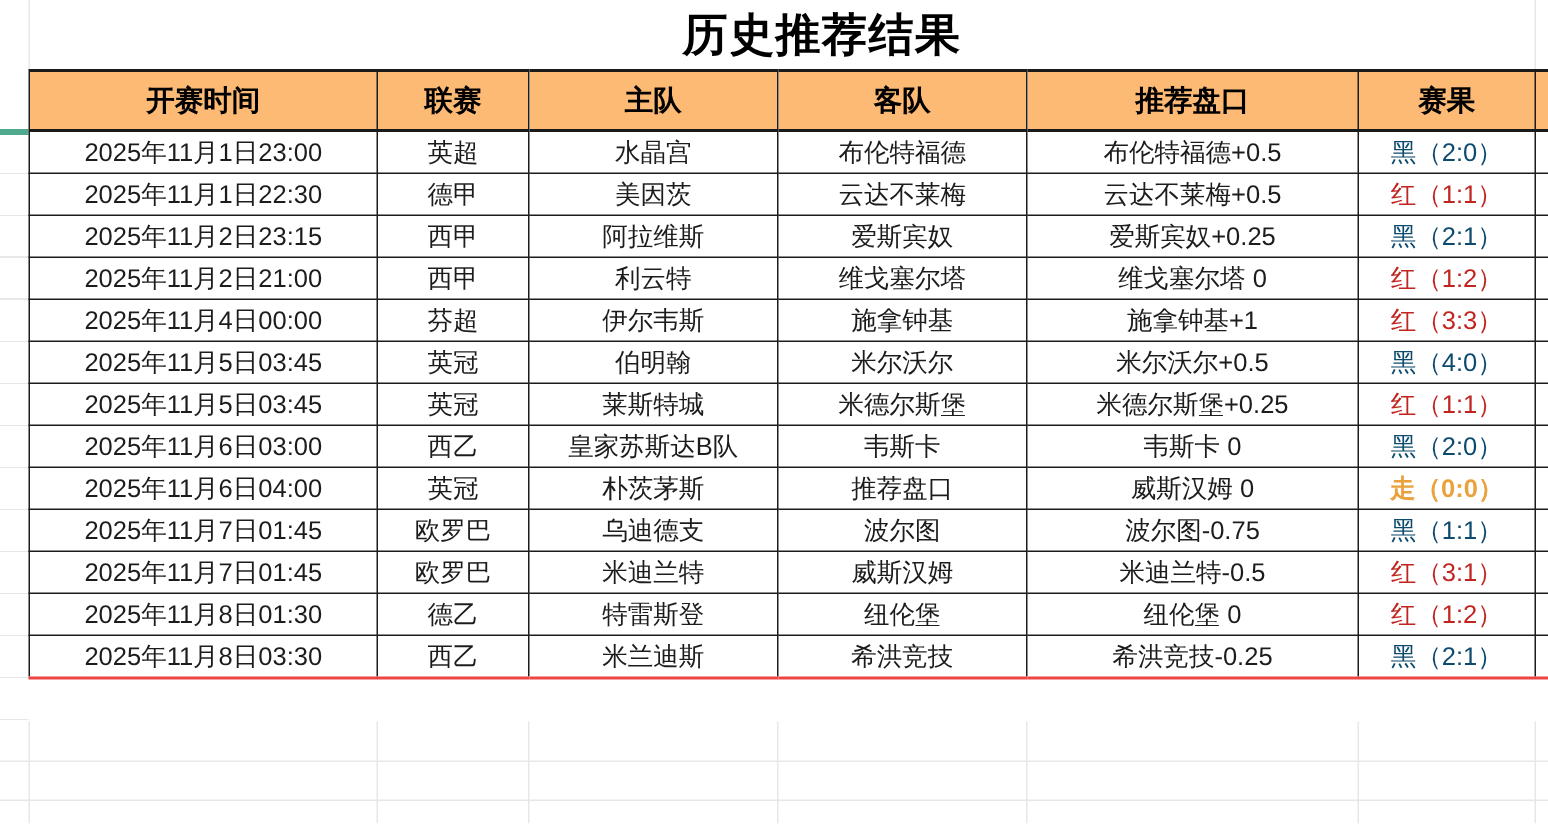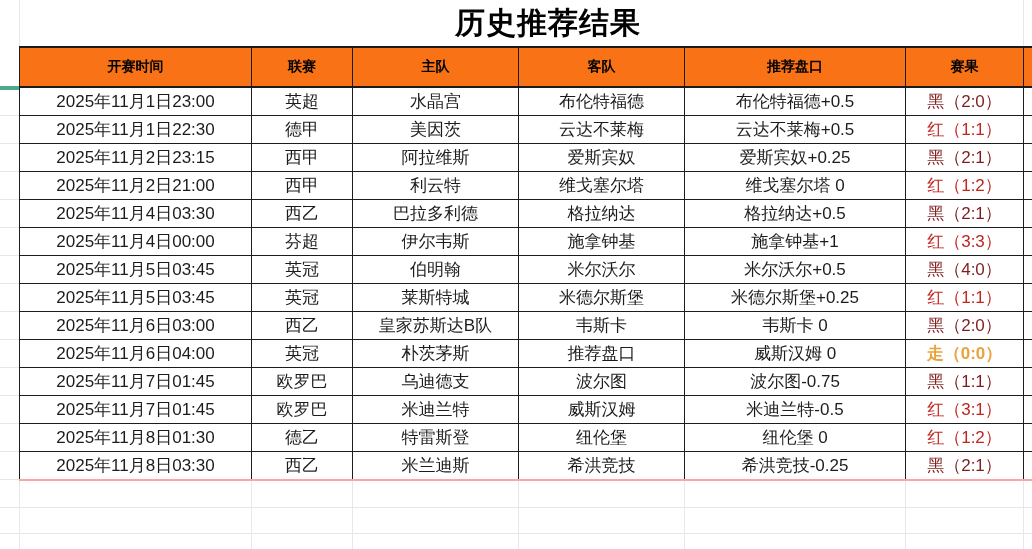--- a/index.html
+++ b/index.html
@@ -22,27 +22,27 @@
   table.sheet{
     position:absolute;left:19px;top:46px;width:1013px;
     border-collapse:collapse;table-layout:fixed;
   }
   table.sheet th,table.sheet td{
     border:1px solid #1c1c1c;
     text-align:center;vertical-align:middle;
     padding:0;overflow:hidden;white-space:nowrap;
   }
   table.sheet th{
-    background:#f97316;height:38px;
-    font-size:14px;font-weight:bold;color:#000;
+    background:#fdba74;height:38px;
+    font-size:19px;font-weight:bold;color:#000;
     border-top:2px solid #1a1a1a;border-bottom:2px solid #1a1a1a;
   }
   table.sheet td{height:27px;font-size:17px;background:#ffffff;}
-  table.sheet tr:last-child td{border-bottom:2px solid #fca5a5;}
-  table.sheet td.res-black{color:#7f1d1d;}
+  table.sheet tr:last-child td{border-bottom:2px solid #ef4444;}
+  table.sheet td.res-black{color:#0c4a6e;}
   table.sheet td.res-red{color:#c02520;}
   table.sheet td.res-orange{color:#e9a23c;font-weight:bold;}
   
   table.sheet th.stub{border-right:none;}
   table.sheet td.stub{border-right:none;}
   
   .left-strip{
     position:absolute;left:0;top:88px;width:19px;height:392px;
     background:repeating-linear-gradient(to bottom,
       transparent 0px,transparent 27px,#e7e7ea 27px,#e7e7ea 28px);
@@ -117,29 +117,20 @@
       <tr>
         <td>2025年11月2日21:00</td>
         <td>西甲</td>
         <td>利云特</td>
         <td>维戈塞尔塔</td>
         <td>维戈塞尔塔 0</td>
         <td class="res-red">红（1:2）</td>
         <td class="stub"></td>
       </tr>
       <tr>
-        <td>2025年11月4日03:30</td>
-        <td>西乙</td>
-        <td>巴拉多利德</td>
-        <td>格拉纳达</td>
-        <td>格拉纳达+0.5</td>
-        <td class="res-black">黑（2:1）</td>
-        <td class="stub"></td>
-      </tr>
-      <tr>
         <td>2025年11月4日00:00</td>
         <td>芬超</td>
         <td>伊尔韦斯</td>
         <td>施拿钟基</td>
         <td>施拿钟基+1</td>
         <td class="res-red">红（3:3）</td>
         <td class="stub"></td>
       </tr>
       <tr>
         <td>2025年11月5日03:45</td>

